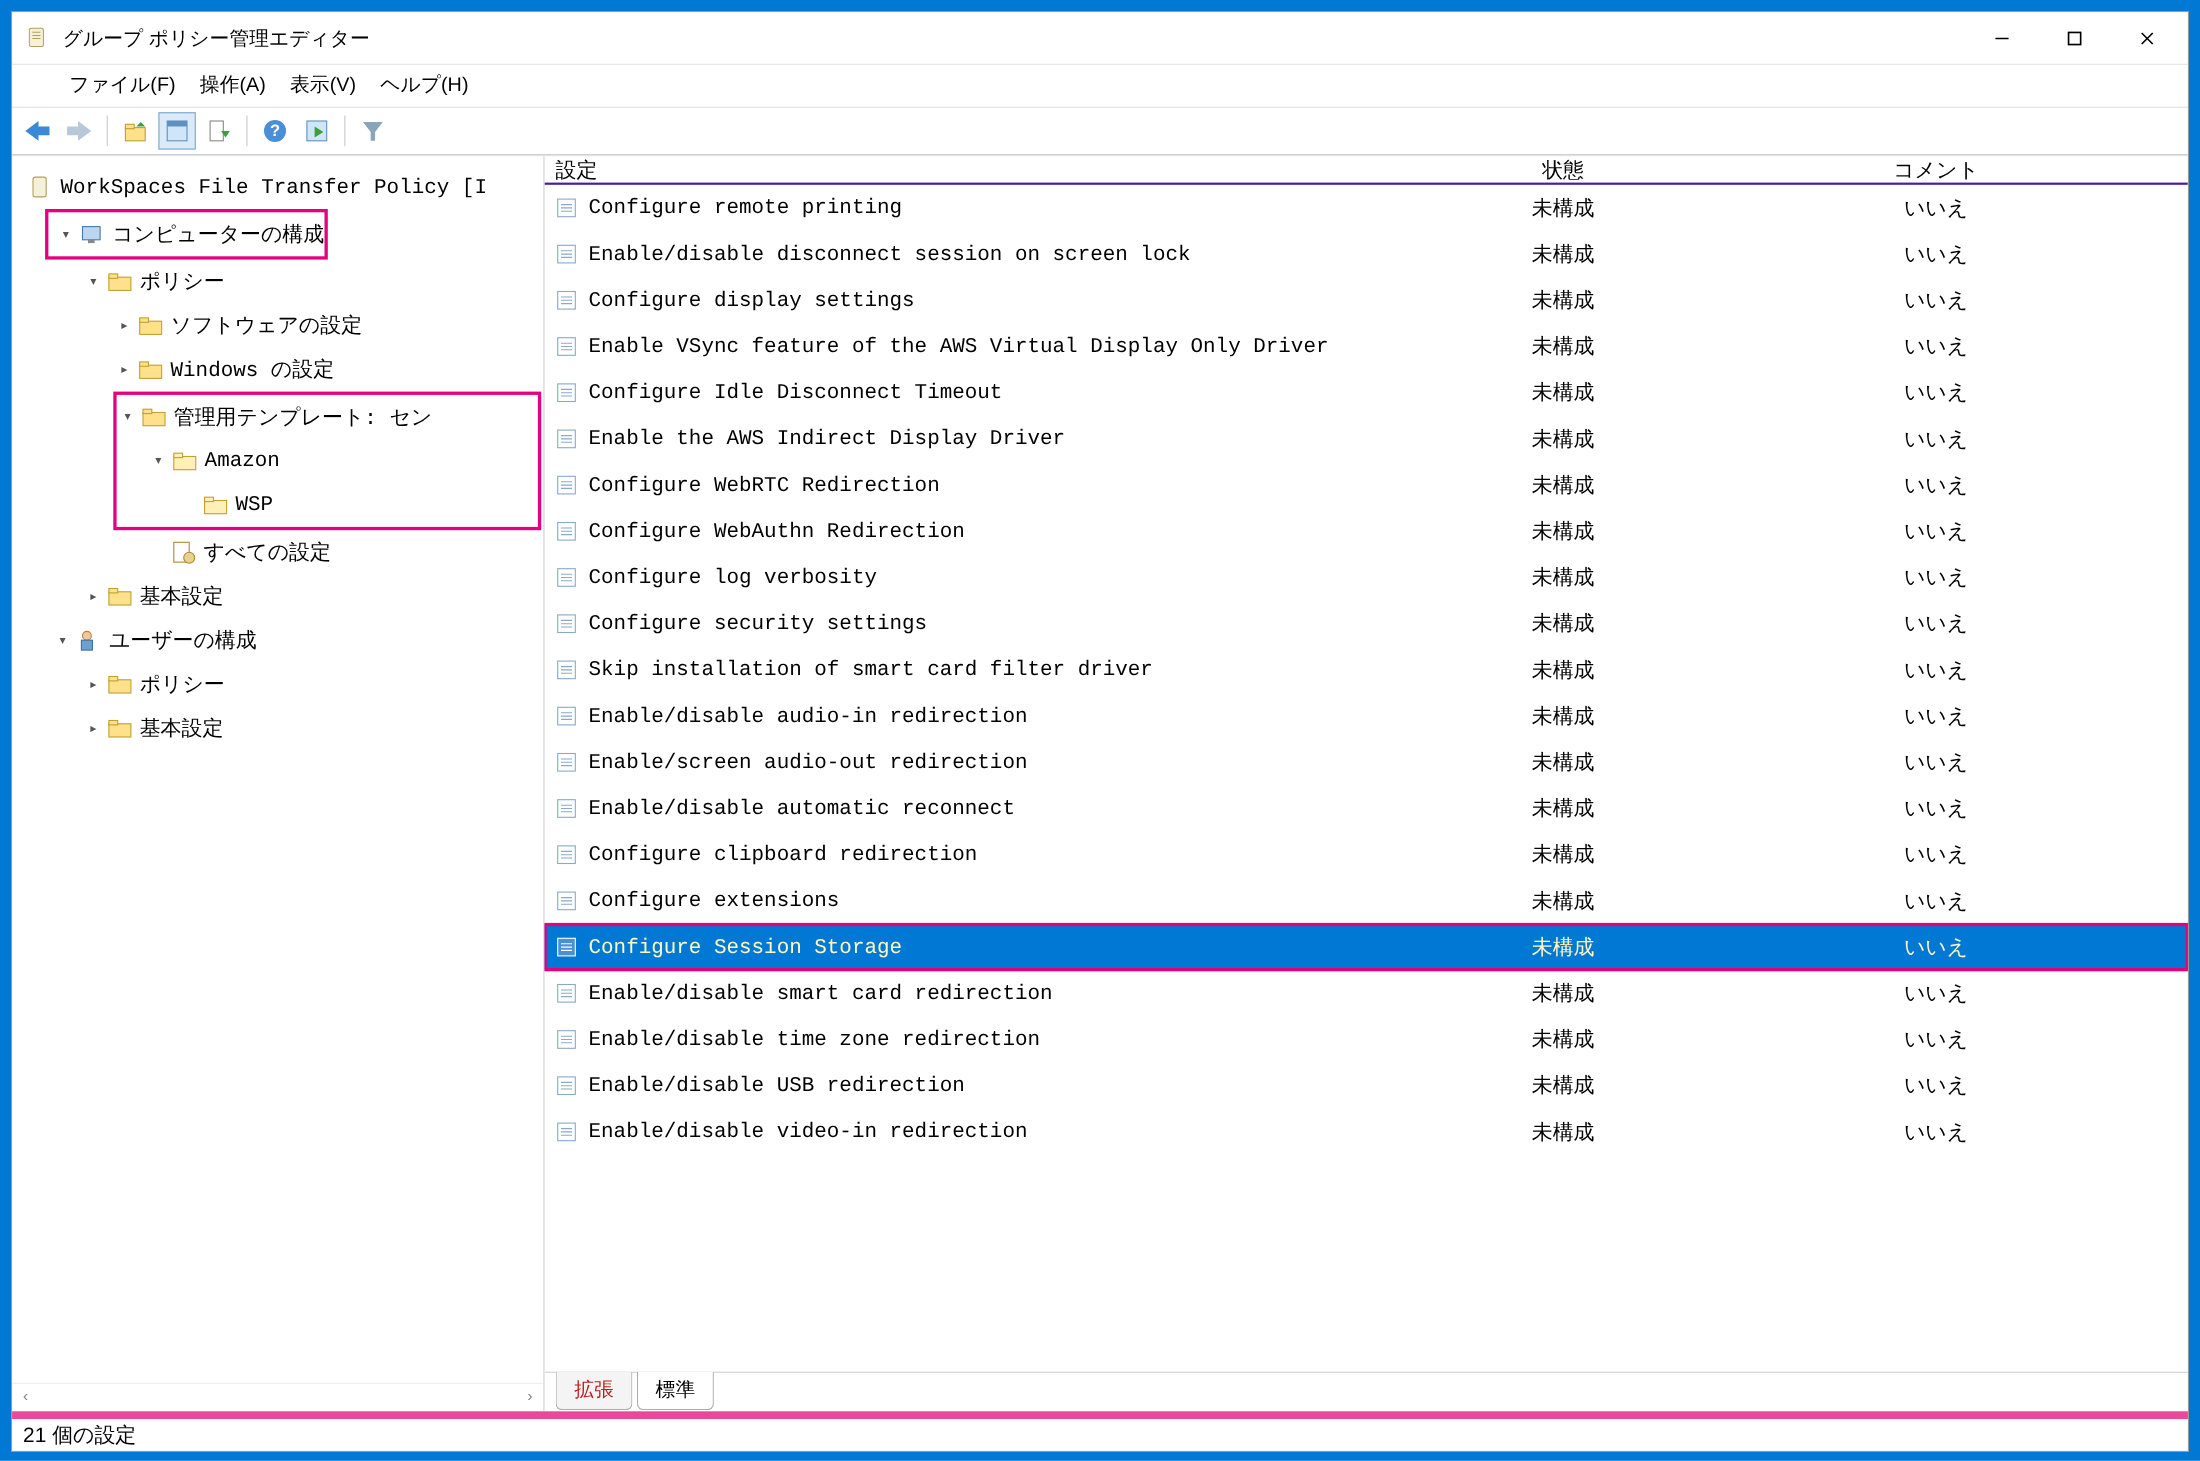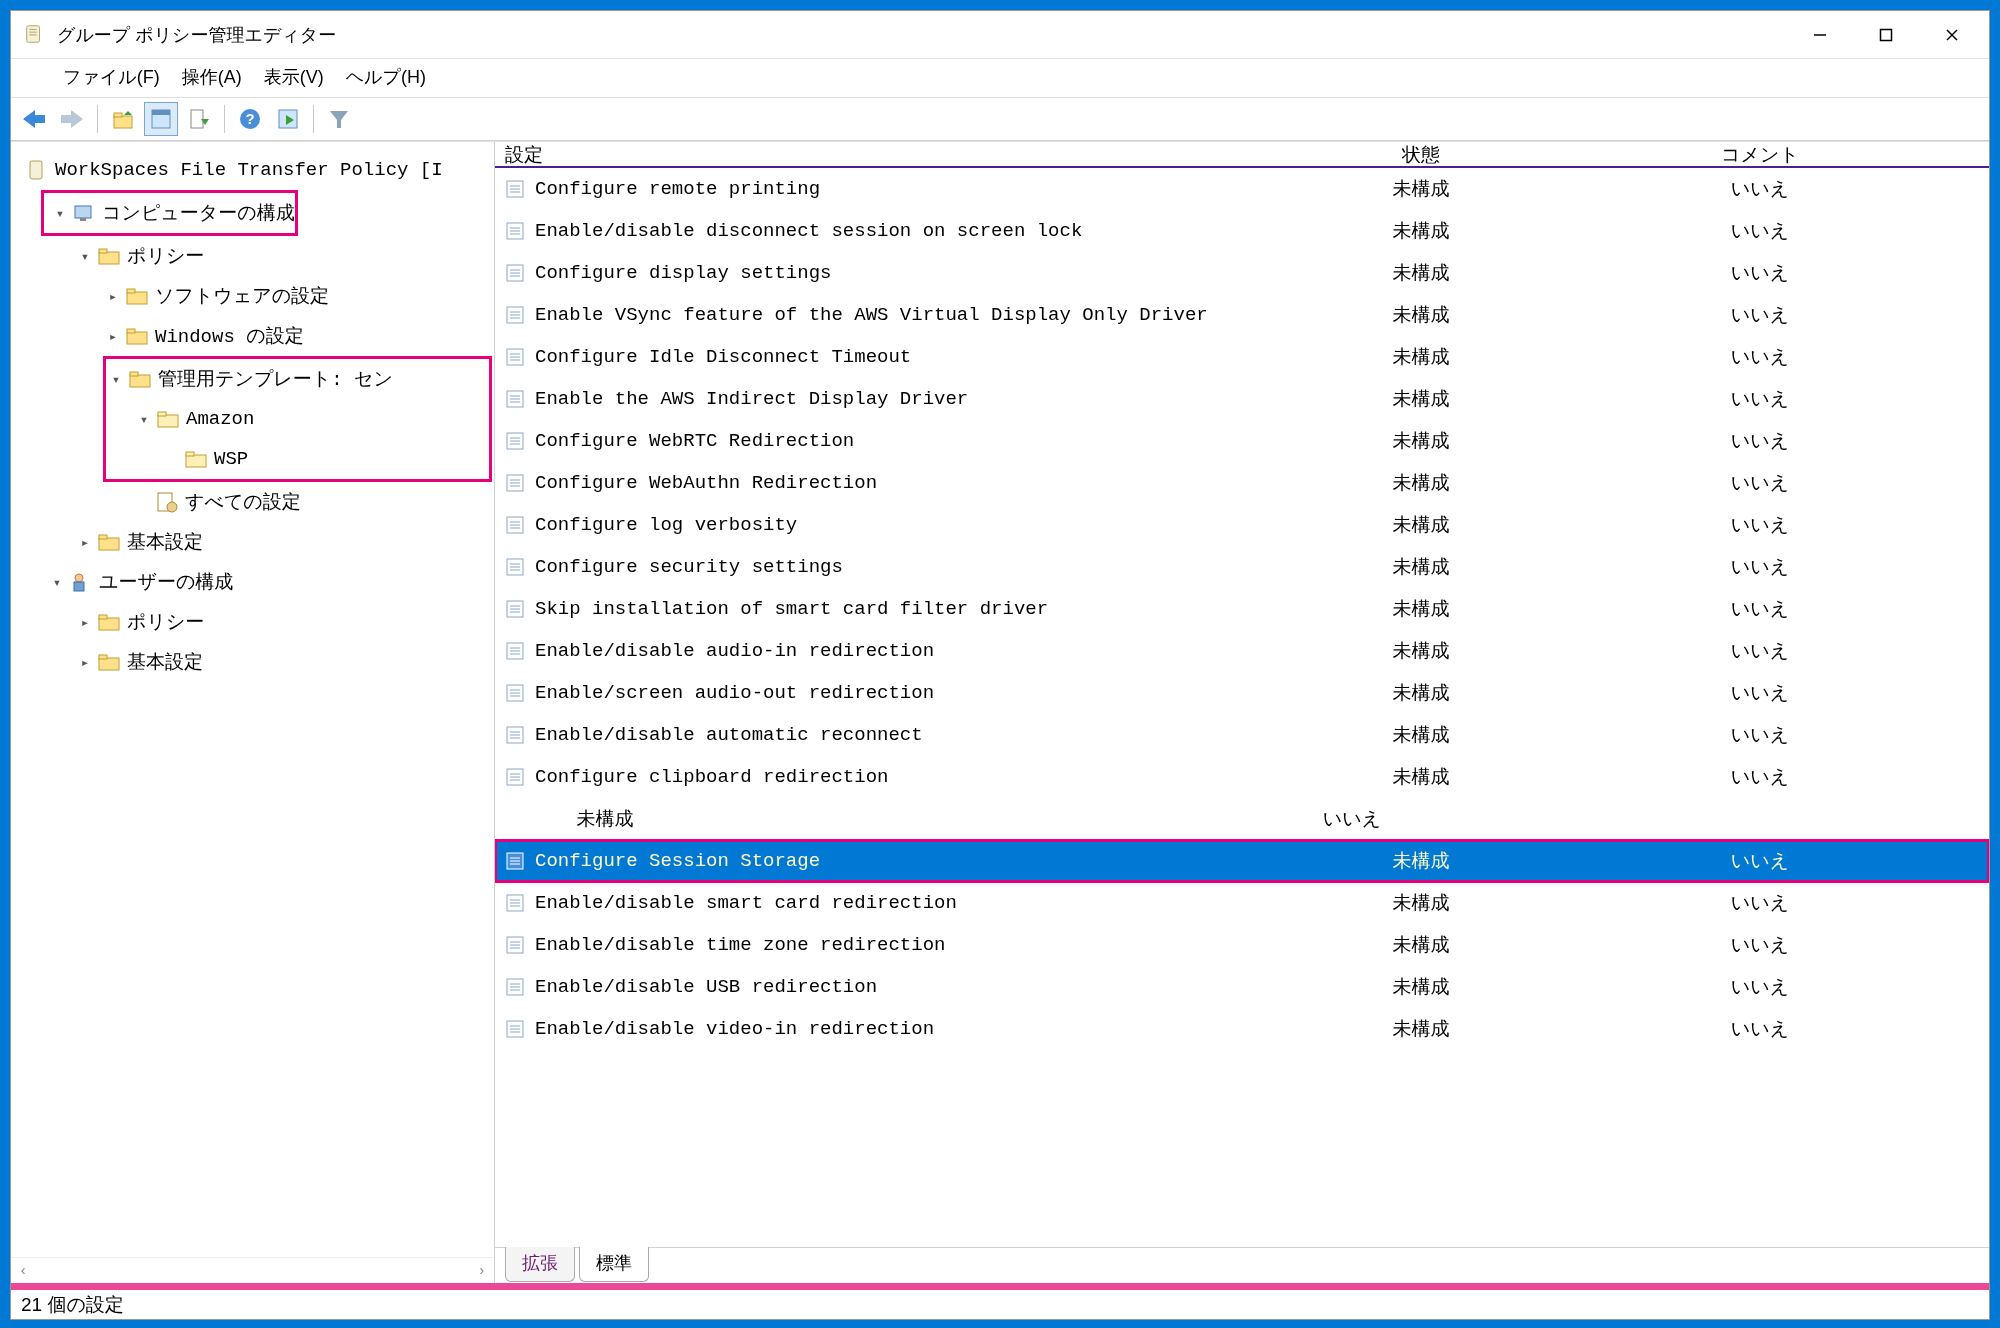--- a/index.html
+++ b/index.html
@@ -142,21 +142,21 @@
   border: 1px solid #aaa;
   border-top: none;
   border-radius: 0 0 6px 6px;
   padding: 4px 16px 6px;
   margin-right: 4px;
   font-size: 18px;
   background: #fff;
   position: relative;
   top: -1px;
 }
-.tab.back { color: #701a75; background: #f4f4f4; }
+.tab.back { color: #b91c1c; background: #f4f4f4; }
 .statusbar {
   height: 36px;
   display: flex;
   align-items: center;
   padding: 0 10px;
   font-size: 19px;
   border-top: 7px solid #ec4899;
 }
 svg { display: block; }
 
@@ -637,20 +637,31 @@
                   <line x1="6" y1="11" x2="16" y2="11" stroke="#8aa8c8"></line>
                   <line x1="6" y1="14" x2="16" y2="14" stroke="#8aa8c8"></line>
                 </svg>
               </span>
               <span>Configure clipboard redirection</span>
             </div>
             <div class="cell-state">未構成</div>
             <div class="cell-comment">いいえ</div>
           </div>
           <div class="list-row">
+            <div class="cell-setting">
+              <span class="row-ico">
+                <svg width="22" height="22">
+                  <rect x="3" y="3" width="16" height="16" fill="#fff" stroke="#8aa8c8"></rect>
+                  <line x1="6" y1="8" x2="16" y2="8" stroke="#8aa8c8"></line>
+                  <line x1="6" y1="11" x2="16" y2="11" stroke="#8aa8c8"></line>
+                  <line x1="6" y1="14" x2="16" y2="14" stroke="#8aa8c8"></line>
+                </svg>
+              </span>
+              <span>Configure extensions</span>
+            </div>
             <div class="cell-state">未構成</div>
             <div class="cell-comment">いいえ</div>
           </div>
           <div class="list-row selected hl-row">
             <div class="cell-setting">
               <span class="row-ico">
                 <svg width="22" height="22">
                   <rect x="3" y="3" width="16" height="16" fill="#4a90d8" stroke="#fff"></rect>
                   <line x1="6" y1="8" x2="16" y2="8" stroke="#fff"></line>
                   <line x1="6" y1="11" x2="16" y2="11" stroke="#fff"></line>

